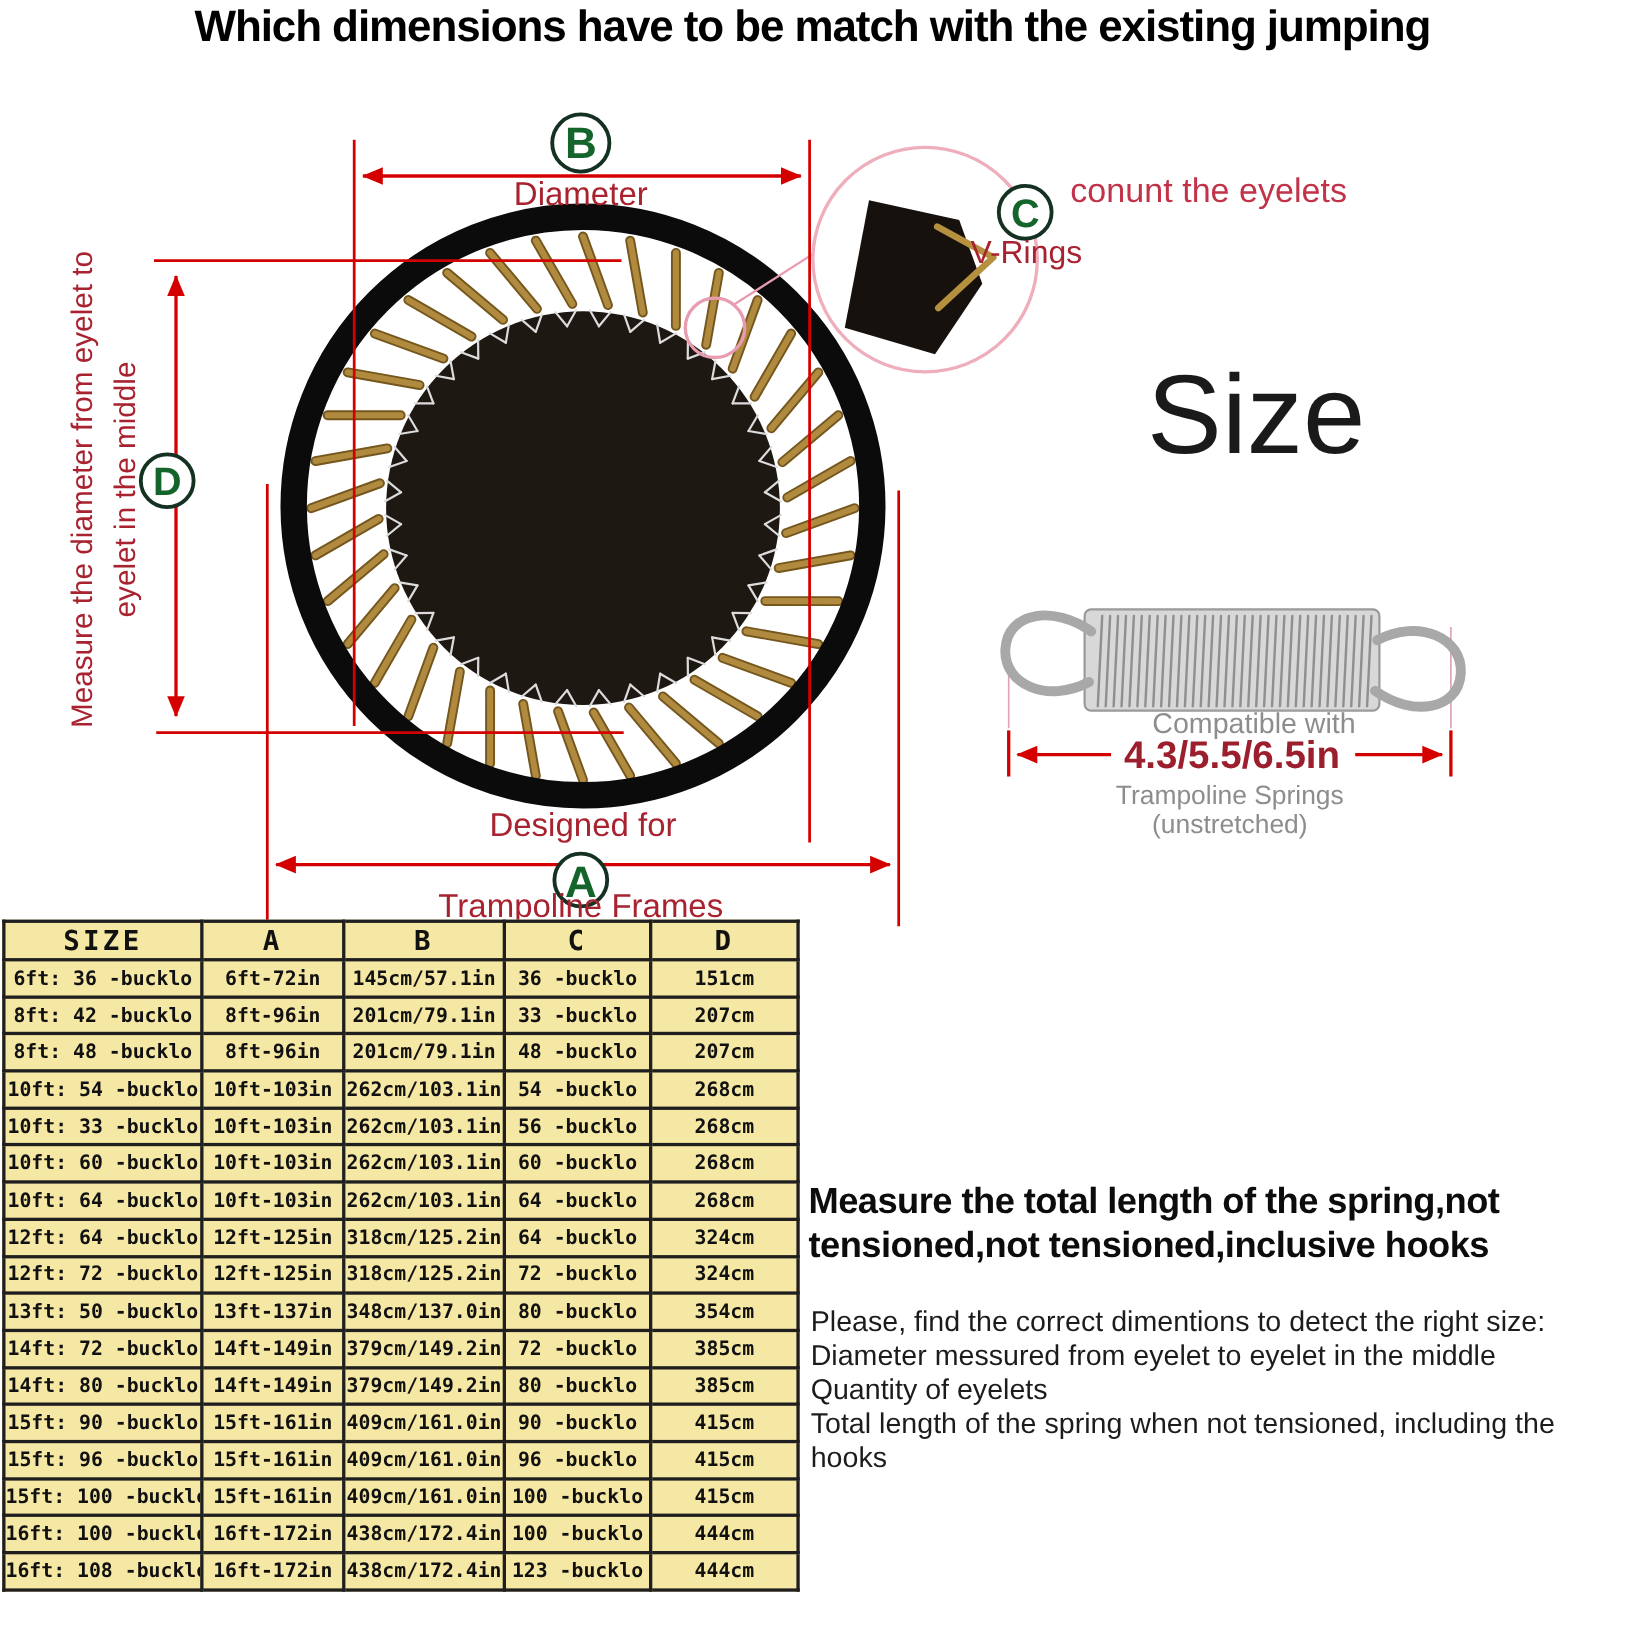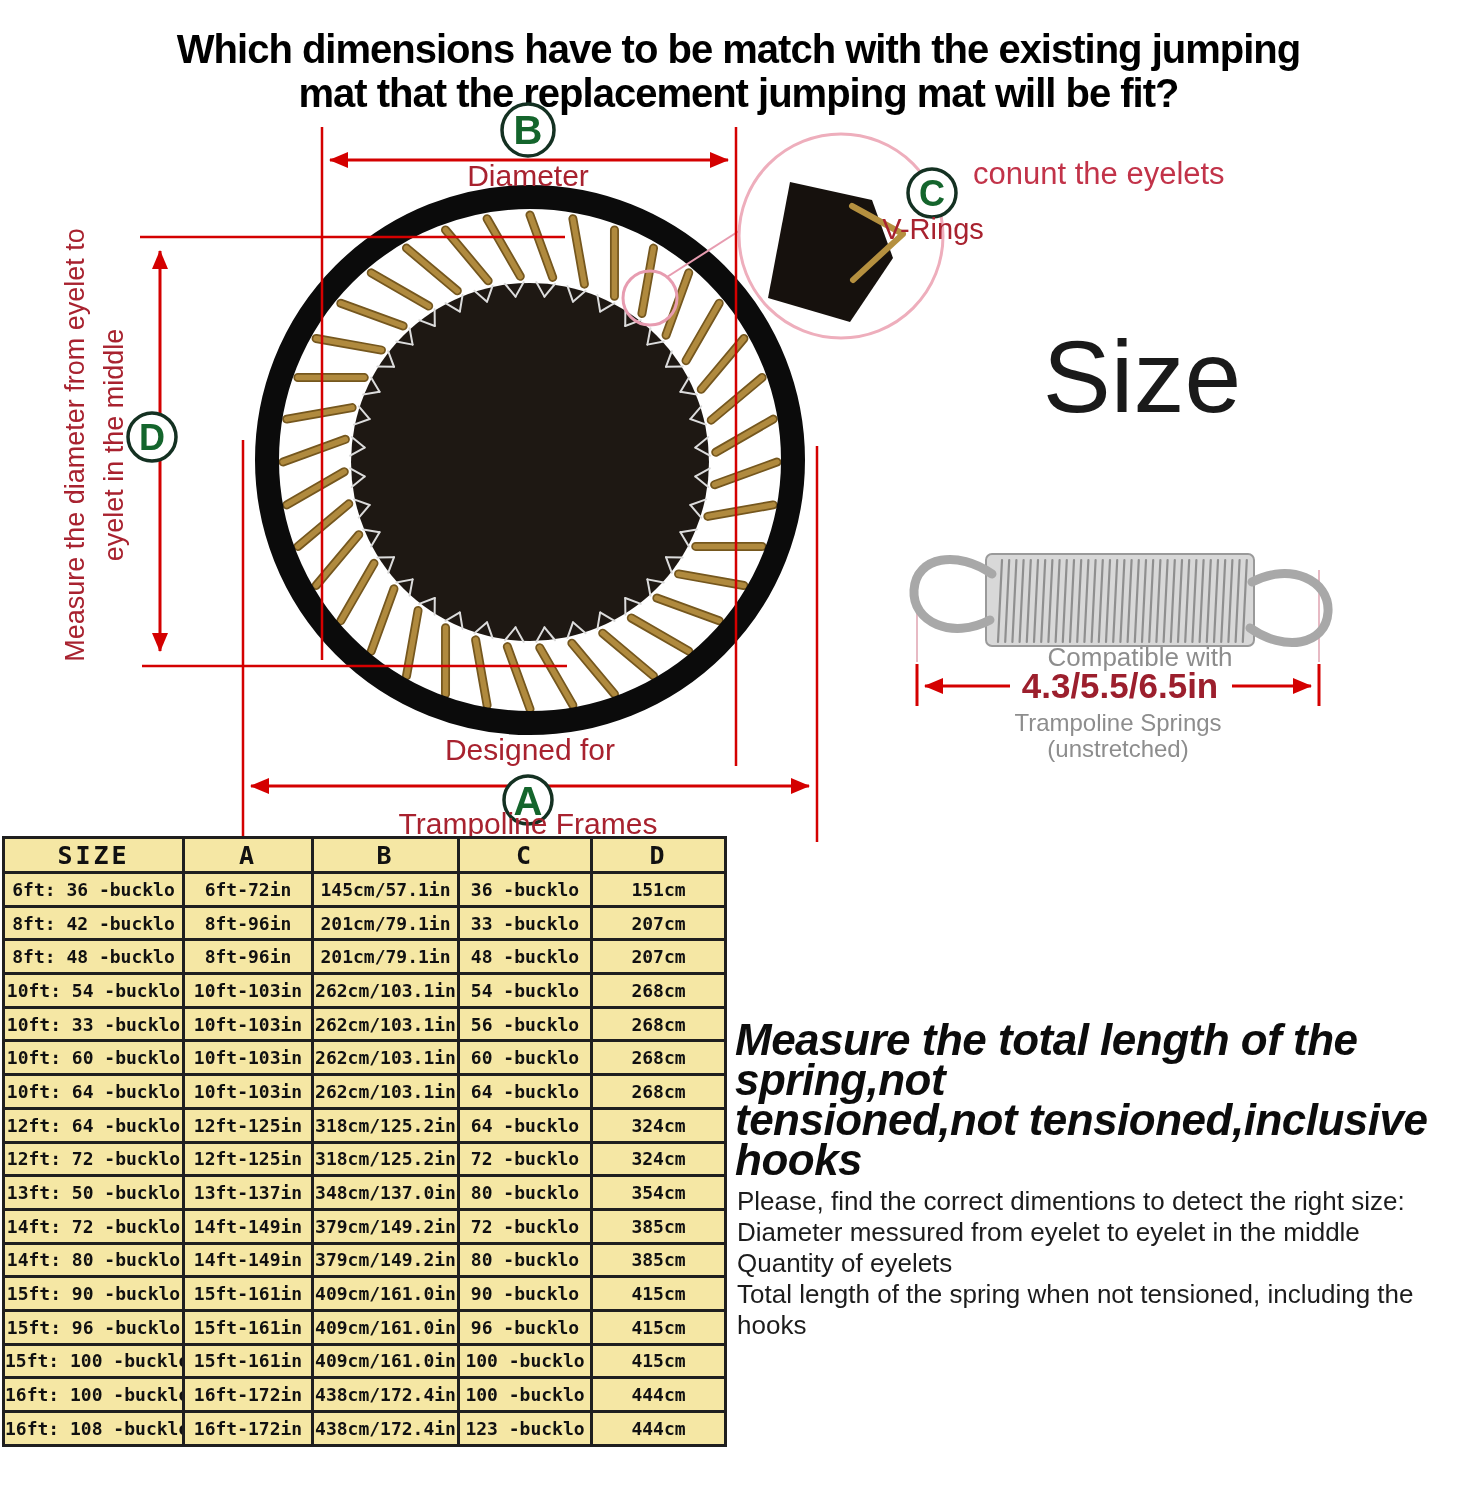--- a/index.html
+++ b/index.html
@@ -1,44 +1,43 @@
 <!DOCTYPE html>
 <html><head>
 <meta charset="utf-8">
 <style>
   html,body{margin:0;padding:0;background:#fff;}
   #stage{position:relative;width:1477px;height:1500px;background:#fff;
          font-family:"Liberation Sans",sans-serif;overflow:hidden;}
   .title{position:absolute;top:2px;left:0;width:100%;text-align:center;
-         font-weight:bold;font-size:40px;line-height:44px;letter-spacing:-1px;color:#000;margin-top:25px;}
+         font-weight:bold;font-size:40px;line-height:44px;letter-spacing:-1px;color:#000;}
   .leftnote{position:absolute;left:-163px;top:404px;width:520px;height:82px;
             transform:rotate(-90deg);text-align:center;font-size:27px;line-height:39px;
             color:#a8222f;}
   .diagram-svg{position:absolute;left:0;top:0;}
   svg text{font-family:"Liberation Sans",sans-serif;}
   .tablewrap{position:absolute;left:2px;top:836px;width:722px;}
   table{border-collapse:collapse;table-layout:fixed;width:722px;background:#f5e7a4;
         font-family:"DejaVu Sans Mono","Liberation Mono",monospace;}
   th,td{border:3px solid #1f1f1f;text-align:center;vertical-align:middle;
         padding:0;font-weight:bold;color:#111;overflow:hidden;white-space:nowrap;}
   th{font-size:25px;letter-spacing:3px;height:32px;}
   td{font-size:18px;height:30.7px;}
-  .notes-heading{position:absolute;left:735px;top:1020px;width:742px;font-weight:bold;
-                 font-size:44px;line-height:40px;letter-spacing:-0.5px;color:#0c0c0c;font-style:italic;}
+  .notes-heading{position:absolute;left:735px;top:1072px;width:742px;font-weight:bold;
+                 font-size:33px;line-height:40px;letter-spacing:-0.5px;color:#0c0c0c;}
   .notes-body{position:absolute;left:737px;top:1186px;width:748px;font-size:26px;
               line-height:31px;color:#1c1c1c;}
 </style>
 </head>
 <body>
 
 <div id="stage">
 
   <div class="title">
     <div>Which dimensions have to be match with the existing jumping</div>
-    <div>mat that the replacement jumping mat will be fit?</div>
   </div>
 
   <div class="leftnote">
     <div>Measure the diameter from eyelet to</div>
     <div>eyelet in the middle</div>
   </div>
 
   <svg class="diagram-svg" width="1477" height="848" viewBox="0 0 1477 848">
     <defs>
       <marker id="ah" markerUnits="userSpaceOnUse" markerWidth="24" markerHeight="20" refX="20" refY="9" orient="auto-start-reverse">

